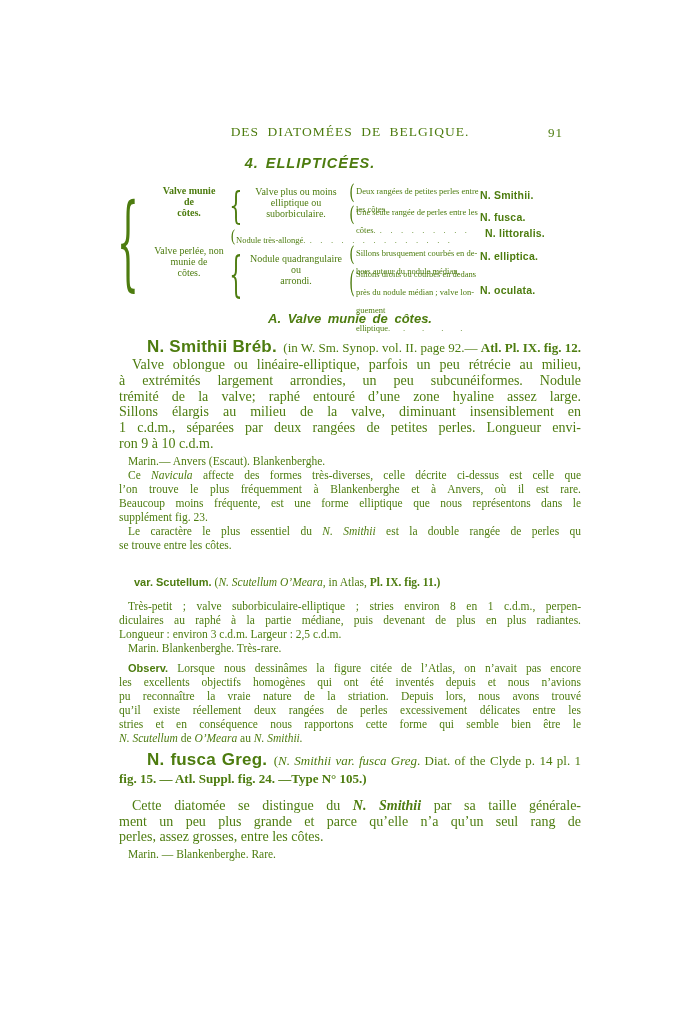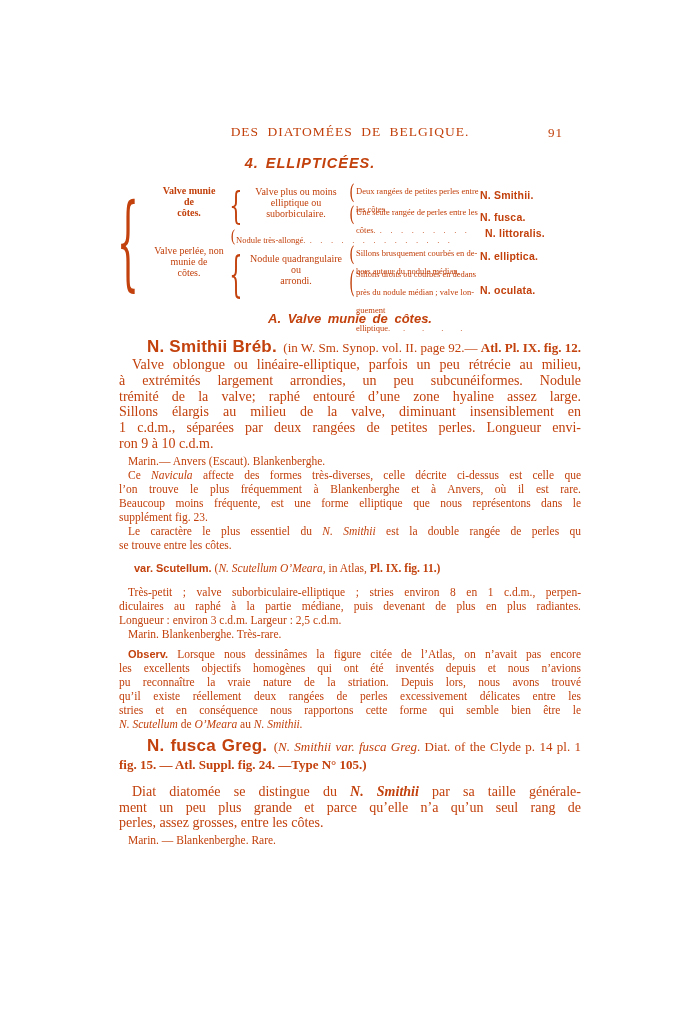--- a/index.html
+++ b/index.html
@@ -1,17 +1,17 @@
 <!DOCTYPE html>
 <html><head>
 <meta charset="utf-8">
 <style>
   html,body{margin:0;padding:0;background:#ffffff;}
   .page{position:relative;width:700px;height:1012px;background:#ffffff;overflow:hidden;
-        color:#c2410c;font-family:"Liberation Serif",serif;}
+        color:#4d7c0f;font-family:"Liberation Serif",serif;}
   .content{position:absolute;left:119px;top:0;width:462px;}
 
   
   .pg-header{margin-top:124px;position:relative;height:17px;text-align:center;
              font-size:13.5px;letter-spacing:1px;word-spacing:4px;}
   .pagenum{position:absolute;right:18px;top:1px;letter-spacing:1px;font-size:13px;}
 
   .section-title{margin-top:14px;text-align:center;position:relative;left:-40px;
                  font-family:"Liberation Sans",sans-serif;font-style:italic;font-weight:bold;
                  font-size:14.5px;letter-spacing:1px;word-spacing:2px;}
@@ -58,21 +58,21 @@
   .body-text{font-size:14px;line-height:15.8px;}
   .small{font-size:11.5px;line-height:14px;}
   .just .tline{text-align:justify;text-align-last:justify;}
   .just .tline.last{text-align:left;text-align-last:left;}
   .ind13 .tline:first-child{text-indent:13px;}
   .ind9 .tline:first-child{text-indent:9px;}
   .ind28 .tline:first-child{text-indent:28px;}
   .ind15 .tline:first-child{text-indent:15px;}
   .habitat{padding-left:9px;}
   .m1{margin-top:10px}.m2{margin-top:2px}
-  .m6{margin-top:6px}.m9{margin-top:9px}
+  .m6{margin-top:6px}.m9{margin-top:23px}
 </style>
 </head>
 <body>
 
 <div class="page">
   <div class="content">
 
     <div class="pg-header">
       <span>DES DIATOMÉES DE BELGIQUE.</span>
       <span class="pagenum">91</span>
@@ -181,20 +181,20 @@
         <div class="tline"><span>qu’il existe réellement deux rangées de perles excessivement délicates entre les</span></div>
         <div class="tline"><span>stries et en conséquence nous rapportons cette forme qui semble bien être le</span></div>
         <div class="tline last"><span class="i">N. Scutellum</span><span> de </span><span class="i">O’Meara</span><span> au </span><span class="i">N. Smithii.</span></div>
       </div>
 
     <div class="sp-header just ind28 m6">
         <div class="tline"><span class="sp">N. fusca Greg.</span><span> (</span><span class="i">N. Smithii var. fusca Greg</span><span>. Diat. of the Clyde p. 14 pl. 1</span></div>
         <div class="tline last"><span class="bb">fig. 15. — Atl. Suppl. fig. 24. —Type N° 105.)</span></div>
       </div>
     <div class="body-text just ind13 m1">
-        <div class="tline"><span>Diat diatomée se distingue du </span><span class="bi">N. Smithii</span><span> par sa taille générale-</span></div>
+        <div class="tline"><span>Cette diatomée se distingue du </span><span class="bi">N. Smithii</span><span> par sa taille générale-</span></div>
         <div class="tline"><span>ment un peu plus grande et parce qu’elle n’a qu’un seul rang de</span></div>
         <div class="tline last"><span>perles, assez grosses, entre les côtes.</span></div>
       </div>
     <div class="small habitat m2">Marin. — Blankenberghe. Rare.</div>
 
   </div>
 </div>
 
 </body></html>

